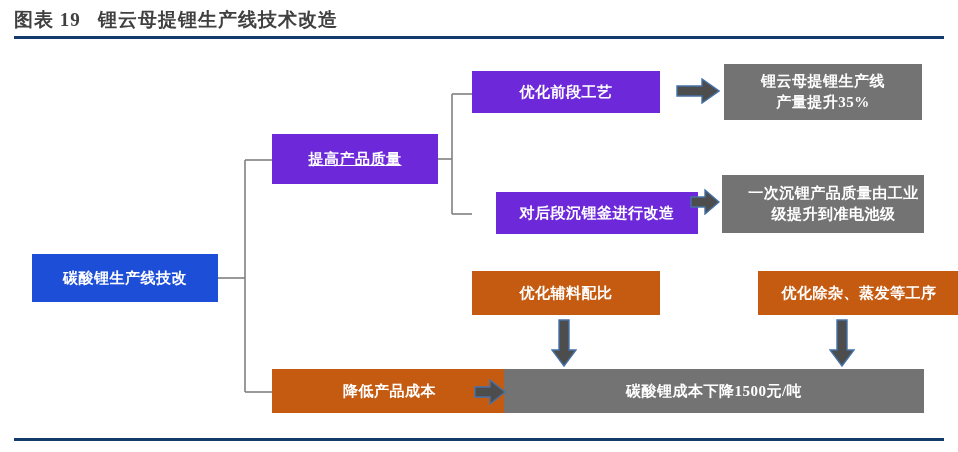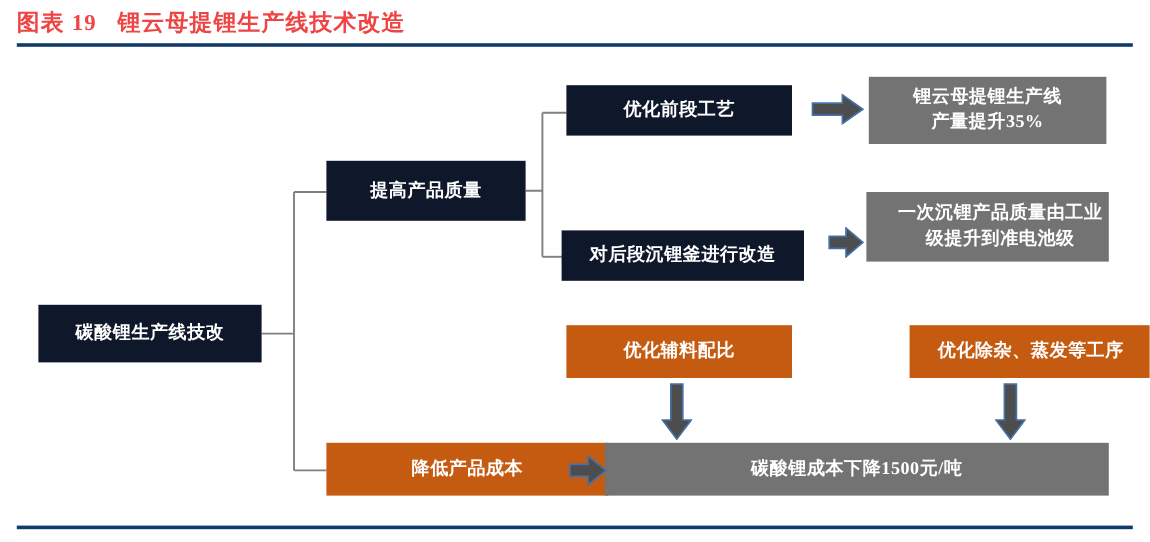--- a/index.html
+++ b/index.html
@@ -20,21 +20,21 @@
     position: absolute;
     left: 14px;
     top: 8px;
     width: 930px;
     height: 30px;
   }
   #figure-title {
     font-family: "Liberation Serif", "DejaVu Serif", serif;
     font-size: 19px;
     font-weight: bold;
-    color: #ef4444;
+    color: #404040;
     letter-spacing: 1px;
     white-space: pre;
     line-height: 24px;
   }
   .rule-top {
     position: absolute;
     left: 14px;
     top: 36px;
     width: 930px;
     height: 3px;
@@ -74,37 +74,37 @@
     justify-content: center;
     text-align: center;
     color: #ffffff;
     font-family: "Liberation Serif", "DejaVu Serif", serif;
     font-size: 15px;
     font-weight: bold;
     letter-spacing: 0.5px;
     line-height: 21px;
     z-index: 3;
   }
-  .node.red    { background: #0f172a; }
-  .node.navy   { background: #0f172a; }
+  .node.red    { background: #1d4ed8; }
+  .node.navy   { background: #6d28d9; }
   .node.orange { background: #C55A11; }
   .node.gray   { background: #737373; text-align: center; }
 
   .node-label { display: block; white-space: pre-line; }
 
   
   #node-root        { left: 32px;  top: 212px; width: 186px; height: 48px; }
-  #node-quality     { left: 272px; top: 92px;  width: 166px; height: 50px; }
+  #node-quality     { left: 272px; top: 92px;  width: 166px; height: 50px; text-decoration: underline; }
   #node-cost        { left: 272px; top: 327px; width: 235px; height: 44px; }
   #node-front       { left: 472px; top: 29px;  width: 188px; height: 42px; }
-  #node-rear        { left: 468px; top: 150px; width: 202px; height: 42px; }
+  #node-rear        { left: 496px; top: 150px; width: 202px; height: 42px; }
   #node-aux         { left: 472px; top: 229px; width: 188px; height: 44px; }
   #node-purify      { left: 722px; top: 229px; width: 202px; height: 44px; margin-left: 36px; }
   #node-out-yield   { left: 724px; top: 22px;  width: 198px; height: 56px; }
-  #node-out-quality { left: 722px; top: 118px; width: 202px; height: 58px; padding-left: 21px; }
+  #node-out-quality { left: 722px; top: 133px; width: 202px; height: 58px; padding-left: 21px; }
   #node-out-cost    { left: 504px; top: 327px; width: 420px; height: 44px; font-family: Liberation Serif, serif; }
 
   
   .arrow {
     position: absolute;
     z-index: 4;
   }
   #arrow-front-out   { left: 676px; top: 36px;  width: 44px; height: 26px; }
   #arrow-rear-out    { left: 690px; top: 147px; width: 30px; height: 26px; }
   #arrow-cost-out    { left: 474px; top: 337px; width: 32px; height: 26px; }

